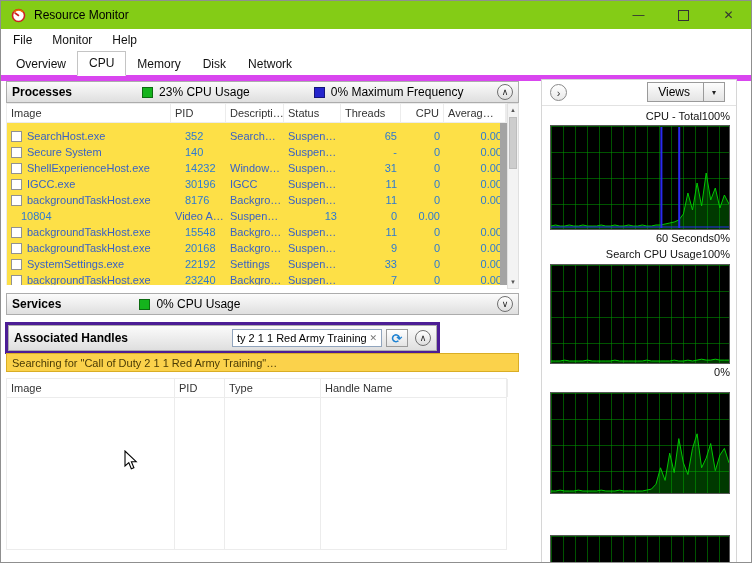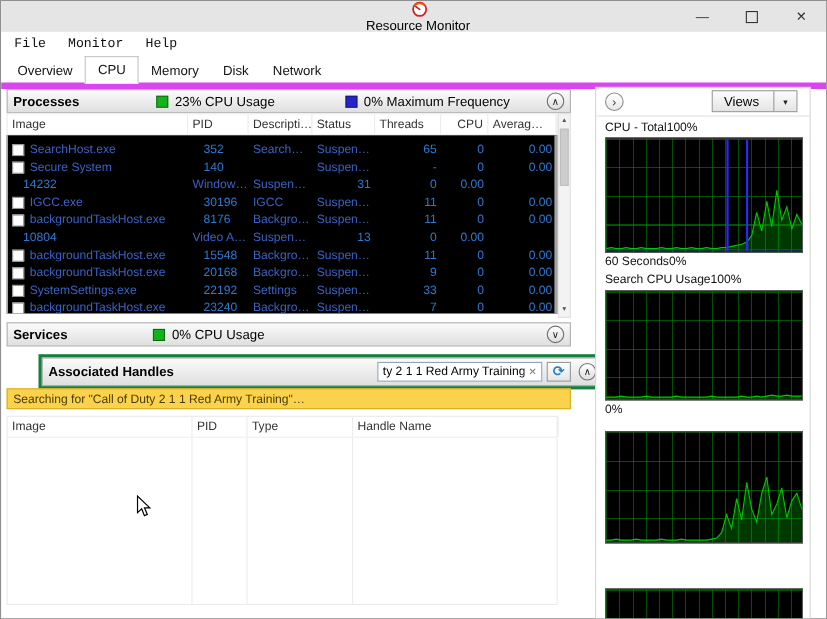--- a/index.html
+++ b/index.html
@@ -1,28 +1,28 @@
 <!DOCTYPE html>
 <html><head>
 <meta charset="utf-8">
 <style>
   html,body{margin:0;padding:0;background:#cfcfcf;}
   .window{position:relative;width:752px;height:563px;background:#fff;border:1px solid #8f8f8f;
     box-sizing:border-box;overflow:hidden;font-family:"Liberation Sans","DejaVu Sans",sans-serif;
     font-size:12px;color:#000;}
   
-  .titlebar{position:absolute;top:0;left:0;right:0;height:28px;display:flex;align-items:center;background:#e5e5e5;flex-direction:column;}
+  .titlebar{position:absolute;top:0;left:0;right:0;height:28px;display:flex;align-items:center;background:#84cc16;}
   .app-icon{margin-left:10px;width:15px;height:15px;display:inline-flex;}
   .title{margin-left:8px;font-size:12px;}
   .win-controls{position:absolute;right:0;top:0;height:28px;display:flex;}
   .wc{width:45px;height:28px;display:flex;align-items:center;justify-content:center;font-size:12px;color:#333;}
   .maxbox{width:9px;height:9px;border:1px solid #333;display:inline-block;}
   
   .menubar{position:absolute;top:28px;left:0;right:0;height:22px;display:flex;align-items:center;padding-left:2px;background:#fff;}
-  .menu-item{padding:0 10px;font-size:12px;color:#111;font-family:Liberation Mono, monospace;}
+  .menu-item{padding:0 10px;font-size:12px;color:#111;}
   .tabbar{position:absolute;top:50px;left:0;right:0;height:24px;border-bottom:6px solid #d946ef;display:flex;align-items:flex-end;padding-left:4px;background:#fff;}
   .tab{padding:4px 11px 5px;font-size:12px;position:relative;bottom:-1px;color:#111;}
   .tab.active{background:#fff;border:1px solid #c4c4c4;border-bottom:1px solid #fff;}
   
   .sect{position:absolute;left:5px;width:513px;height:22px;box-sizing:border-box;
     background:linear-gradient(#fbfbfb,#dfdfdf);border:1px solid #acacac;
     display:flex;align-items:center;padding:0 5px;font-size:12px;}
   .sect-title{font-weight:bold;}
   .sq{width:11px;height:11px;display:inline-block;border:1px solid rgba(0,0,0,.4);box-sizing:border-box;flex:0 0 auto;}
   .sq.green{background:#14b31c;}
@@ -33,38 +33,38 @@
     font-size:9px;color:#222;margin-left:auto;flex:0 0 auto;box-sizing:border-box;}
   .chev.inline{margin-left:7px;}
   .ml70{margin-left:70px;} .ml64{margin-left:64px;}
   
   .grid7{display:grid;grid-template-columns:164px 55px 58px 57px 60px 43px 62px;}
   #proc-cols{position:absolute;left:5px;top:102px;width:501px;height:20px;box-sizing:border-box;
     background:#fff;border:1px solid #ececec;font-size:11px;color:#333;align-items:center;}
   .hc{padding:0 4px;border-right:1px solid #ececec;height:100%;display:flex;align-items:center;box-sizing:border-box;white-space:nowrap;overflow:hidden;}
   .hc.r{justify-content:flex-end;}
   #proc-body{position:absolute;left:5px;top:122px;width:501px;height:162px;box-sizing:border-box;
-    overflow:hidden;border-left:1px solid #ececec;border-right:3px solid #a3a3a3;padding-top:5px;background:#000000;}
+    overflow:hidden;border-left:1px solid #ececec;border-right:7px solid #a3a3a3;padding-top:5px;background:#fde047;}
   .prow{height:16px;align-items:center;font-size:11px;}
   .pc{padding:0 4px;white-space:nowrap;overflow:hidden;box-sizing:border-box;}
   .c0{display:flex;align-items:center;gap:5px;color:#3a62c4;}
   .cb{width:11px;height:11px;border:1px solid #919191;background:#fff;flex:0 0 auto;box-sizing:border-box;}
   .pn{white-space:nowrap;overflow:hidden;}
   .c1{color:#2d7ad2;padding-left:14px;}
   .c2,.c3{color:#3a62c4;}
   .num{text-align:right;color:#2d7ad2;}
   
   #proc-scroll{position:absolute;left:506px;top:102px;width:12px;height:186px;background:#f3f3f3;
     border:1px solid #e0e0e0;box-sizing:border-box;}
   .sarrow{position:absolute;left:0;width:10px;height:12px;display:flex;align-items:center;justify-content:center;
     font-size:6px;color:#555;}
   .sarrow.up{top:0;} .sarrow.down{bottom:0;}
   #proc-scroll .thumb{position:absolute;top:13px;left:1px;width:8px;height:52px;background:#cdcdcd;border:1px solid #bdbdbd;box-sizing:border-box;}
   
-  #hnd-wrap{position:absolute;left:4px;top:321px;width:516px;height:32px;border:3px solid #15803d;box-sizing:border-box;margin-left:30px;}
+  #hnd-wrap{position:absolute;left:4px;top:321px;width:435px;height:32px;border:3px solid #4c1d95;box-sizing:border-box;}
   .sect-inner{width:100%;height:100%;background:linear-gradient(#fbfbfb,#dfdfdf);border:1px solid #acacac;
     box-sizing:border-box;display:flex;align-items:center;padding:0 5px;font-size:12px;}
   .searchbox{margin-left:auto;width:150px;height:18px;border:1px solid #90a4bd;background:#fff;
     display:flex;align-items:center;font-size:11px;padding:0 4px;box-sizing:border-box;}
   .sv{flex:1;white-space:nowrap;overflow:hidden;}
   .clearx{color:#777;font-size:9px;margin-left:3px;flex:0 0 auto;}
   .refresh-btn{width:22px;height:18px;border:1px solid #9a9a9a;background:linear-gradient(#fff,#e4e4e4);
     display:flex;align-items:center;justify-content:center;color:#1e82d2;font-size:13px;font-weight:bold;
     margin-left:4px;box-sizing:border-box;flex:0 0 auto;}
   #search-status{position:absolute;left:5px;top:352px;width:513px;height:19px;box-sizing:border-box;
@@ -81,21 +81,21 @@
   #right{position:absolute;left:540px;top:78px;width:196px;height:485px;border:1px solid #d6d6d6;
     box-sizing:border-box;background:#fff;overflow:hidden;}
   .rp-toolbar{position:absolute;top:0;left:0;right:0;height:25px;border-bottom:1px solid #e2e2e2;}
   .expand-btn{position:absolute;left:8px;top:4px;width:17px;height:17px;border:1px solid #8a8a8a;border-radius:50%;
     display:flex;align-items:center;justify-content:center;font-size:11px;color:#333;
     background:linear-gradient(#fff,#e8e8e8);box-sizing:border-box;}
   .views-btn{position:absolute;right:11px;top:2px;height:20px;display:flex;border:1px solid #9a9a9a;
     background:linear-gradient(#fdfdfd,#e4e4e4);box-sizing:border-box;}
   .views-label{padding:0 13px 0 10px;display:flex;align-items:center;font-size:12px;}
   .views-caret{width:20px;border-left:1px solid #9a9a9a;display:flex;align-items:center;justify-content:center;font-size:8px;color:#222;}
-  .ch-row{position:absolute;left:8px;width:180px;display:flex;justify-content:flex-start;
+  .ch-row{position:absolute;left:8px;width:180px;display:flex;justify-content:flex-end;
     font-size:11px;color:#111;white-space:nowrap;}
   .chart{position:absolute;left:8px;width:180px;background:#000;border:1px solid #565656;box-sizing:border-box;
     background-image:
       repeating-linear-gradient(to right, rgba(0,150,0,.55) 0 1px, transparent 1px 12px),
       repeating-linear-gradient(to bottom, rgba(0,150,0,.55) 0 1px, transparent 1px 26px);}
   .chart svg{position:absolute;left:0;top:0;}
   #cursor{position:absolute;left:123px;top:449px;pointer-events:none;}
 </style>
 </head>
 <body>
@@ -178,20 +178,24 @@
           <span class="pn">Secure System</span>
         </span>
         <span class="pc c1">140</span>
         <span class="pc c2"></span>
         <span class="pc c3">Suspen…</span>
         <span class="pc num">-</span>
         <span class="pc num">0</span>
         <span class="pc num">0.00</span>
       </div>
       <div class="prow grid7">
+        <span class="pc c0">
+          <span class="cb"></span>
+          <span class="pn">ShellExperienceHost.exe</span>
+        </span>
         <span class="pc c1">14232</span>
         <span class="pc c2">Window…</span>
         <span class="pc c3">Suspen…</span>
         <span class="pc num">31</span>
         <span class="pc num">0</span>
         <span class="pc num">0.00</span>
       </div>
       <div class="prow grid7">
         <span class="pc c0">
           <span class="cb"></span>

